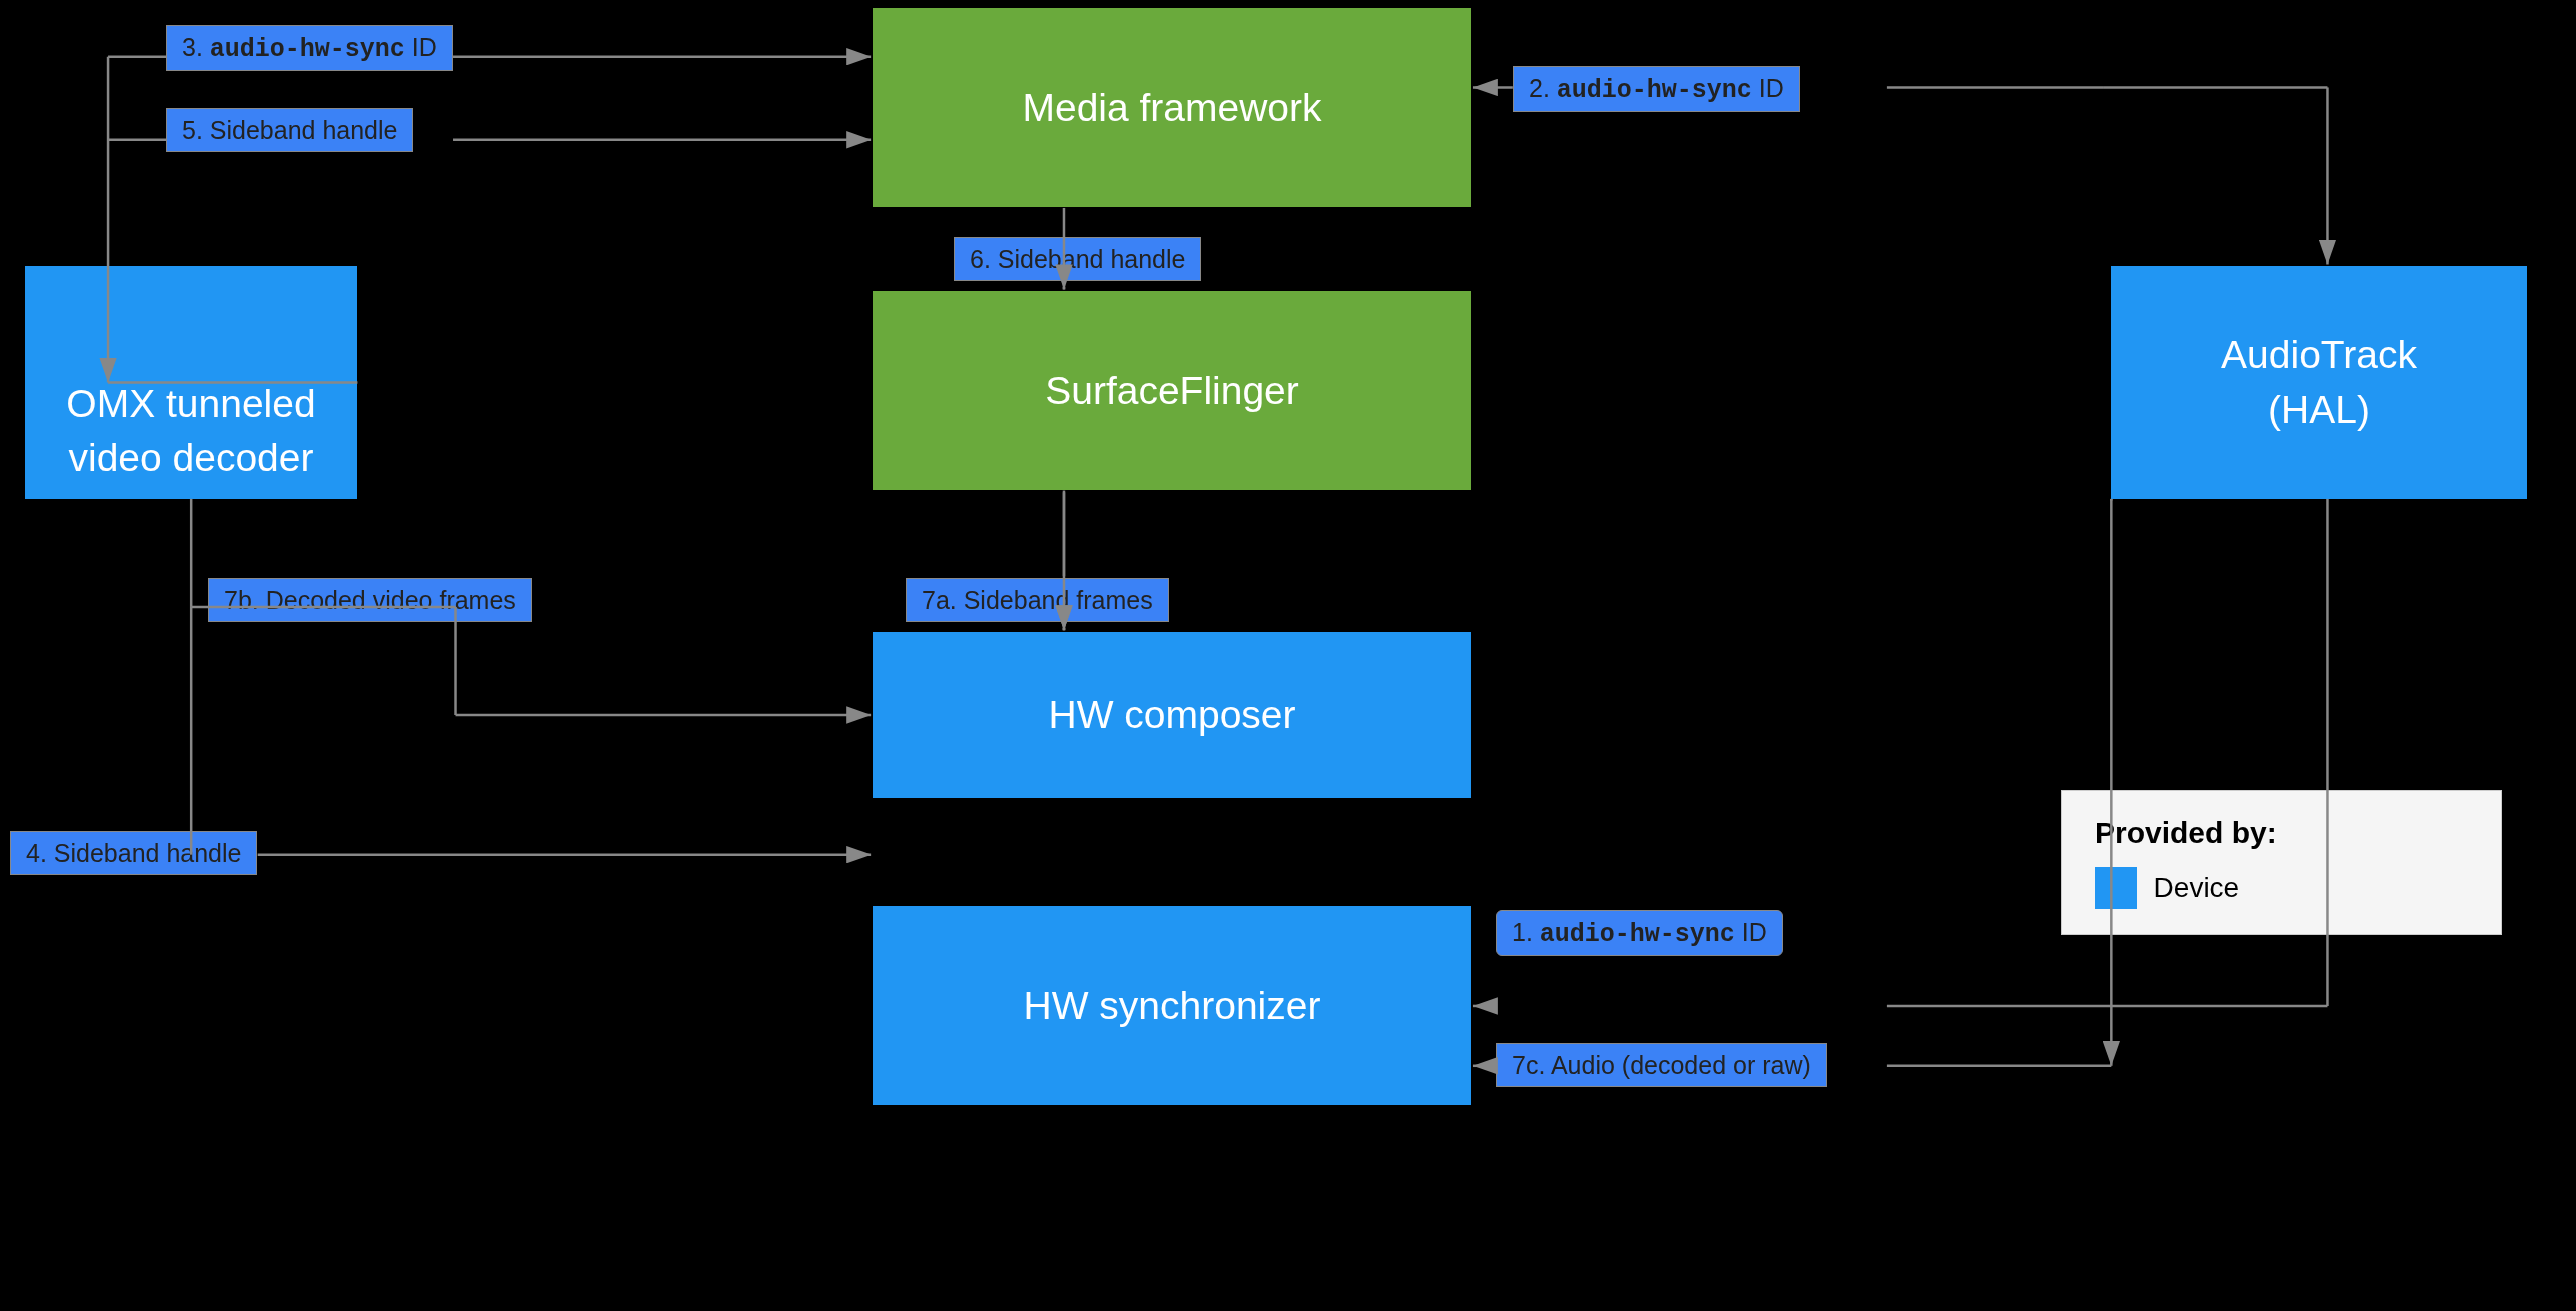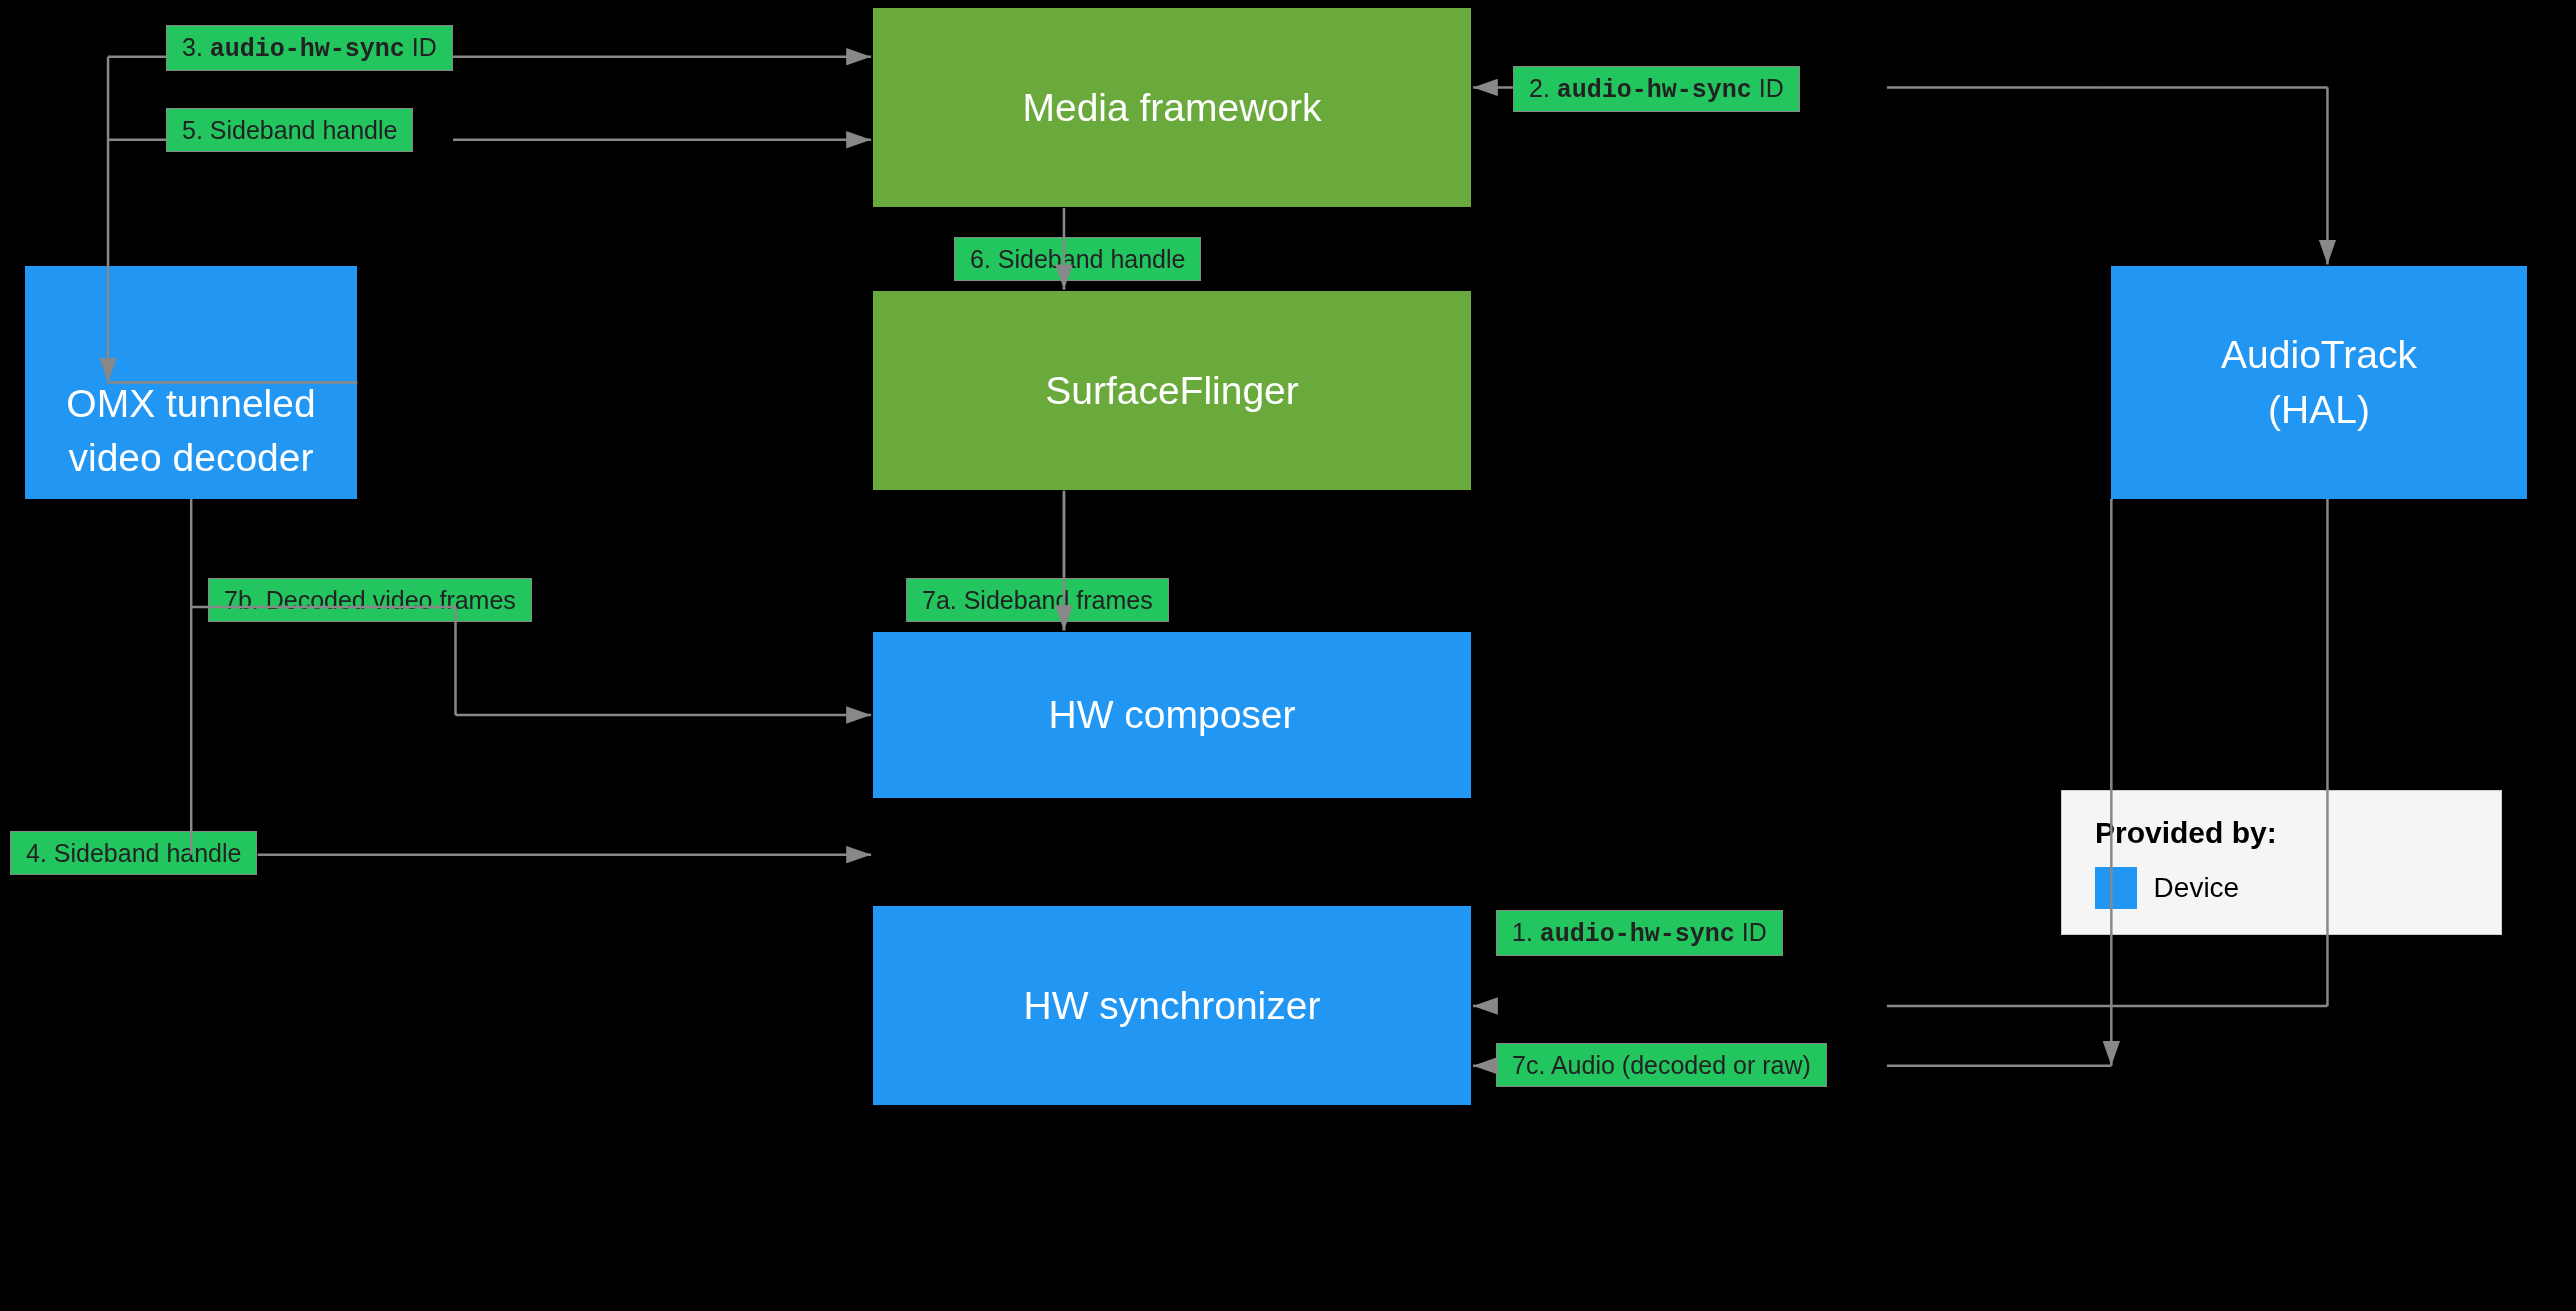--- a/index.html
+++ b/index.html
@@ -27,21 +27,21 @@
     .box-green {
       background: #6aaa3c;
     }
 
     .box-blue {
       background: #2196f3;
     }
 
     .label-box {
       position: absolute;
-      background: #22c55e;
+      background: #3b82f6;
       border: 1.7px solid #888;
       padding: 6.6px 15px;
       font-size: 25px;
       color: #222;
       white-space: nowrap;
       font-family: Arial, sans-serif;
     }
 
     .label-box .mono {
       font-family: 'Courier New', monospace;
@@ -127,21 +127,21 @@
 </div>
 
 <div class="label-box" style="left:208px;top:578px;">
   <span>7b. Decoded video frames</span>
 </div>
 
 <div class="label-box" style="left:10px;top:831px;">
   <span>4. Sideband handle</span>
 </div>
 
-<div class="label-box" style="left:1496px;top:910px;">
+<div class="label-box" style="left:1496px;top:910px;border-radius:6px;">
   <span>1. <span class="mono">audio-hw-sync</span> ID</span>
 </div>
 
 <div class="label-box" style="left:1496px;top:1043px;">
   <span>7c. Audio (decoded or raw)</span>
 </div>
 
 <div class="legend-box" style="left:2061px;top:790px;width:441px;">
   <div style="font-size:30px;font-weight:700;color:#000;">Provided by:</div>
   <div class="legend-item">

